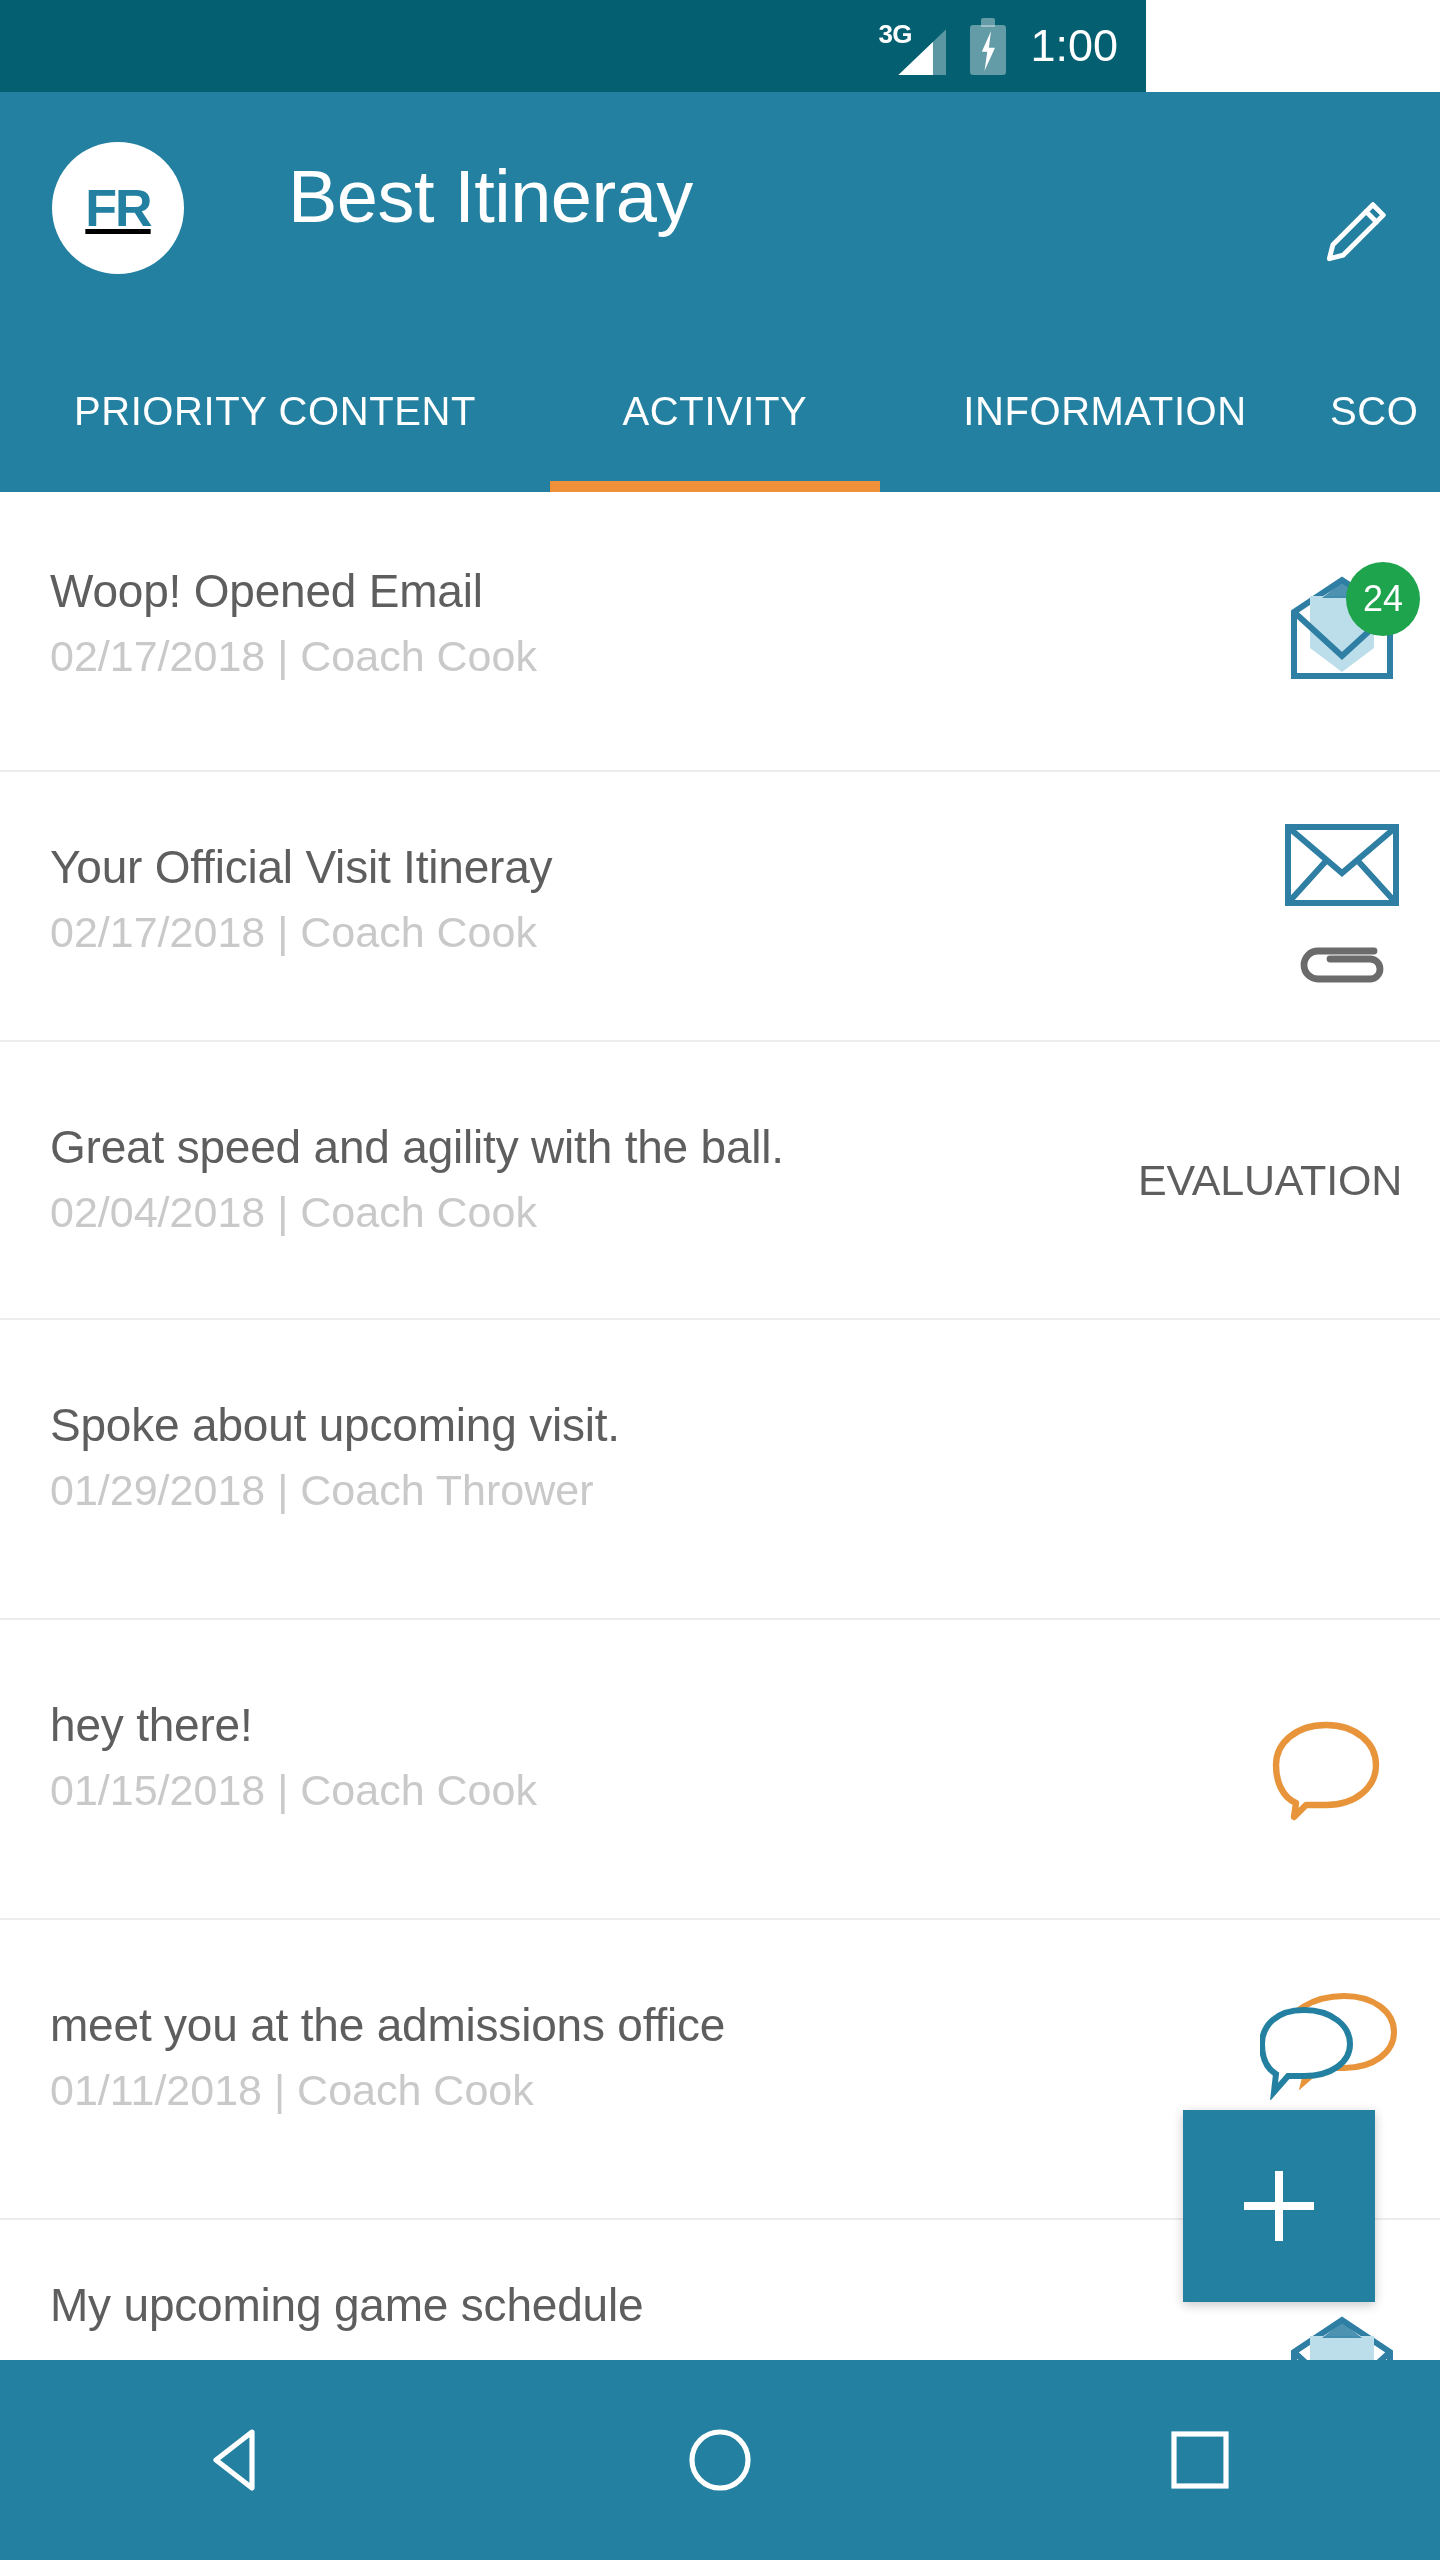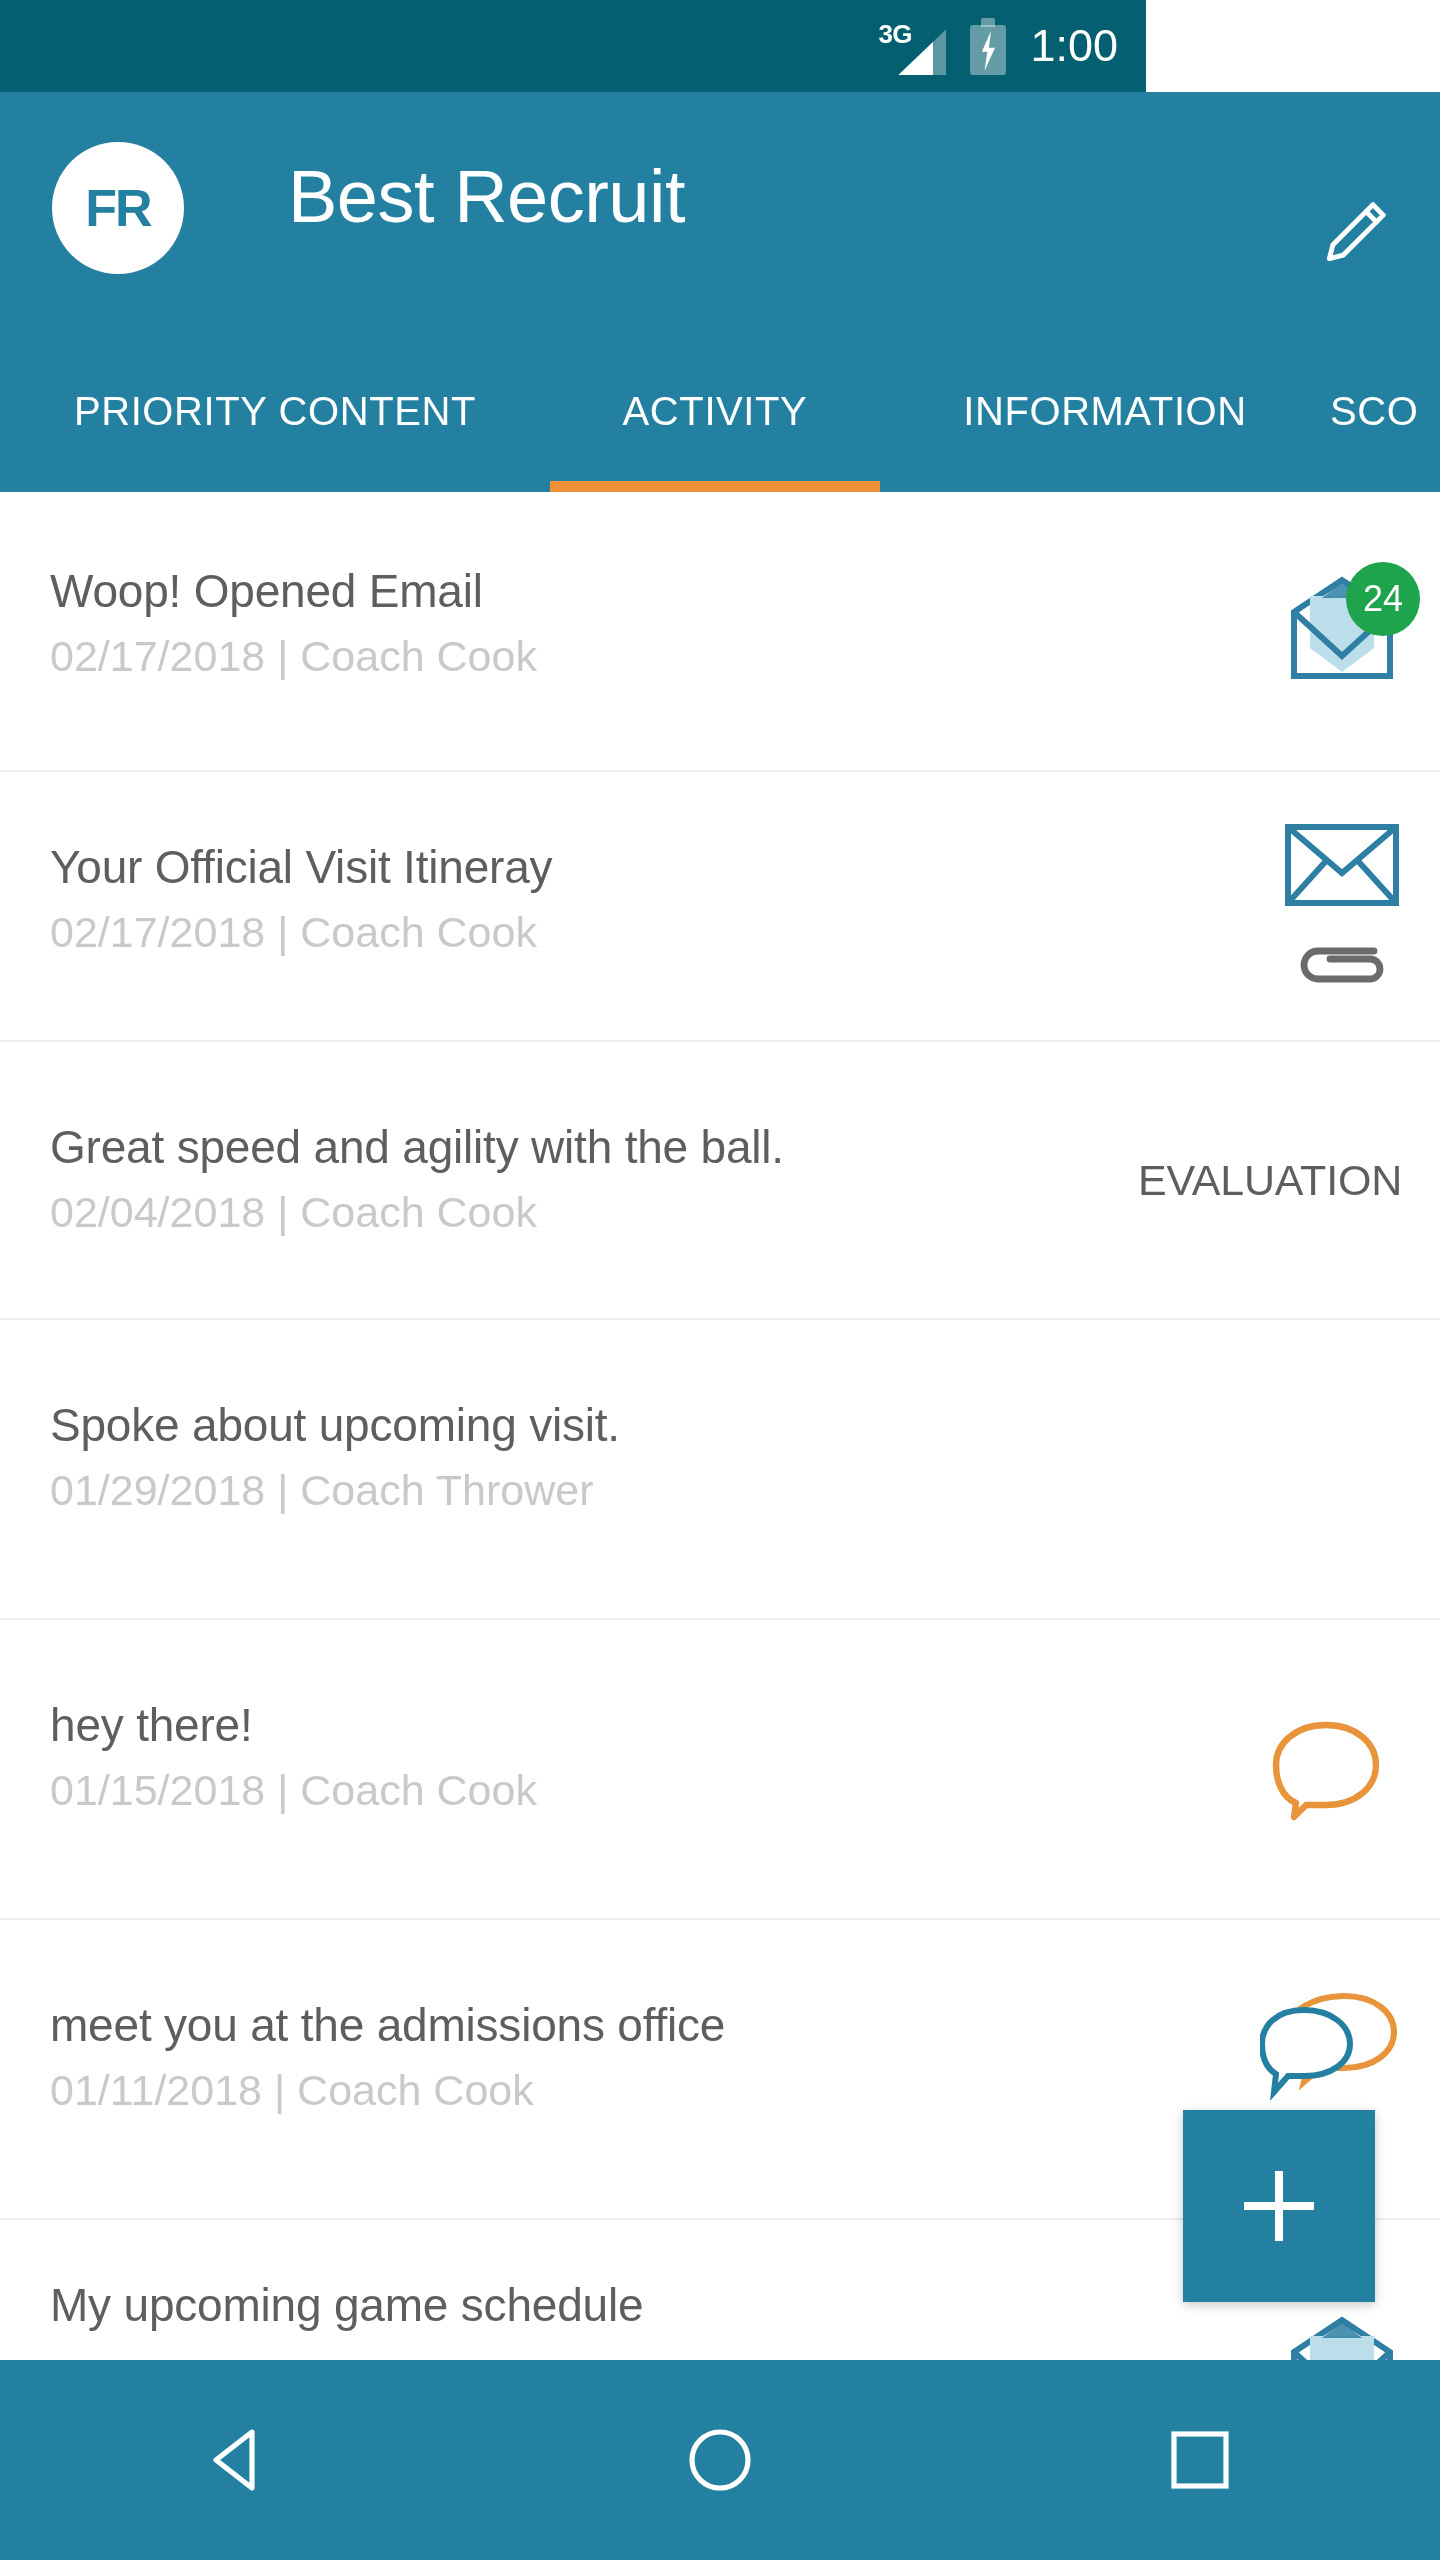--- a/index.html
+++ b/index.html
@@ -52,21 +52,21 @@
   .clock { color:#fff; font-size:45px; font-weight:400; letter-spacing:0px; }
 
   
   .appbar {
     position:absolute; left:0; top:92px; width:1440px; height:238px;
     background:#2380a0;
   }
   .logo {
     position:absolute; left:52px; top:50px; width:132px; height:132px;
     background:#ffffff; border-radius:50%;
-    display:flex; align-items:center; justify-content:center;
+    display:flex; align-items:center; justify-content:center;text-decoration:underline;
   }
   .logo-text {
     color:#2380a0; font-size:52px; font-weight:bold; letter-spacing:-2px;
     font-family:"Liberation Sans", sans-serif;
   }
   .app-title {
     position:absolute; left:288px; top:62px;
     color:#ffffff; font-size:74px; font-weight:400; letter-spacing:-0.5px;
     white-space:nowrap;
   }
@@ -165,21 +165,21 @@
         <span class="bat-bolt"></span>
       </div>
       <span class="clock">1:00</span>
     </div>
   </div>
 
   <div class="appbar">
     <div class="logo">
       <span class="logo-text">FR</span>
     </div>
-    <div class="app-title">Best Recruit</div>
+    <div class="app-title">Best Itineray</div>
     <div class="edit-btn">
       <svg width="78" height="78" viewBox="0 0 24 24" fill="none" stroke="#ffffff" stroke-width="1.5" stroke-linecap="round" stroke-linejoin="round">
         <path d="M17.2 3.6l3.2 3.2L8.1 19.1l-4.3 1.1 1.1-4.3z"></path>
         <path d="M15.1 5.7l3.2 3.2"></path>
       </svg>
     </div>
   </div>
 
   <div class="tabbar">
     <div class="tab" style="left:0px; width:550px;">

